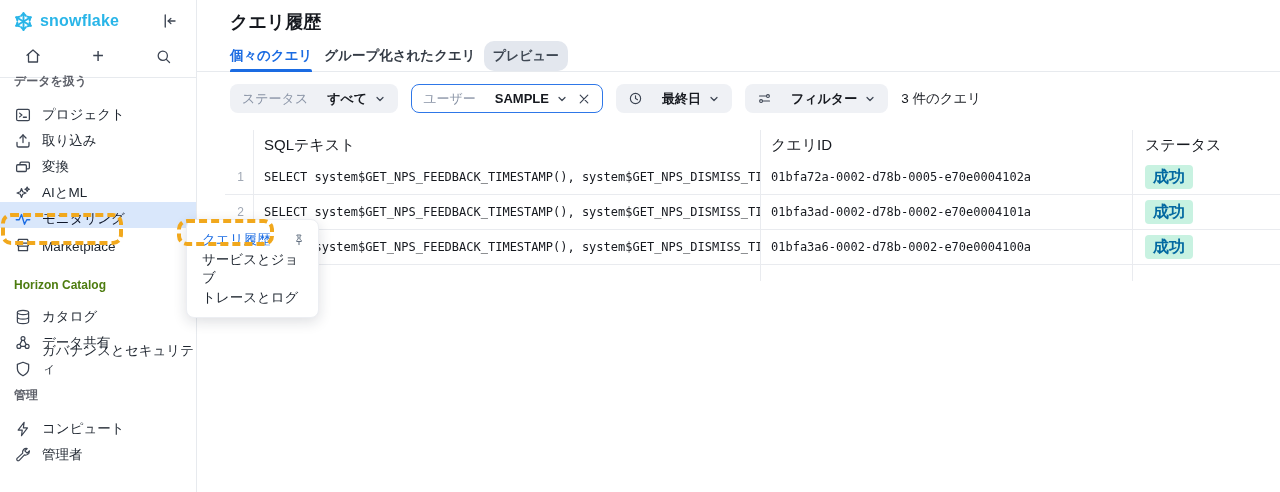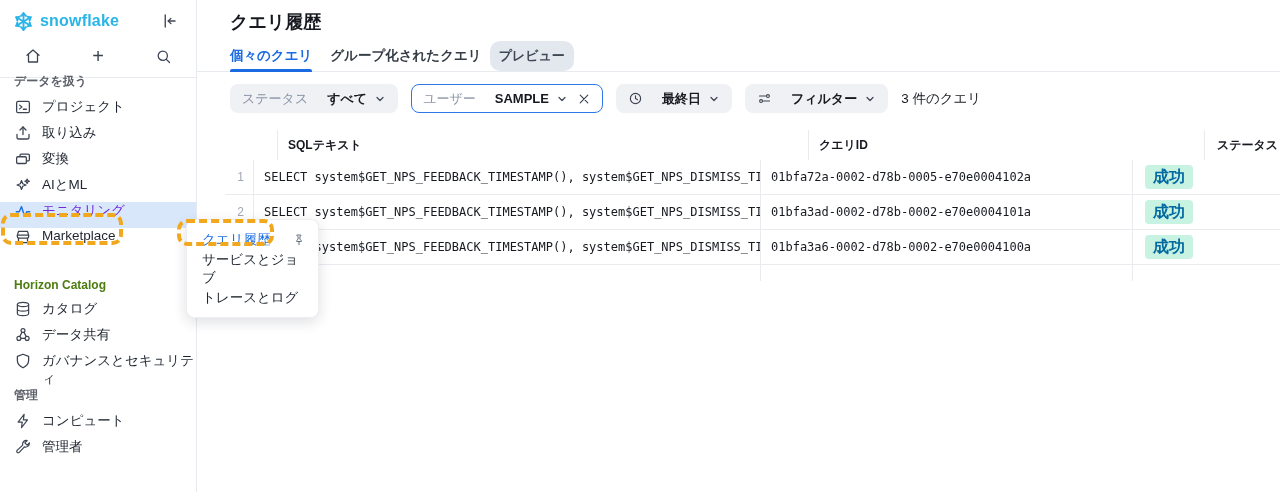--- a/index.html
+++ b/index.html
@@ -14,60 +14,60 @@
   .logo-text { margin-left:5px; font-size:16px; font-weight:600; color:#29b5e8; letter-spacing:.2px; }
   .collapse-btn { position:absolute; right:8px; top:2px; width:22px; height:22px; display:flex; align-items:center; justify-content:center; background:none; border:none; cursor:pointer; }
   .quick-row { position:absolute; left:0; top:42px; width:196px; display:flex; justify-content:space-between; padding:0 20px; align-items:center; height:28px; }
   .quick-btn { background:none; border:none; width:26px; height:26px; display:flex; align-items:center; justify-content:center; cursor:pointer; color:#3c4452; }
   .plus-glyph { font-size:20px; font-weight:400; color:#3c4452; line-height:1; }
   .sidebar-divider { position:absolute; left:0; top:77px; width:196px; border-top:1px solid #e7eaee; }
 
   .nav-section { position:absolute; left:0; width:196px; }
   .section-label { font-size:12px; font-weight:700; color:#5d6069; padding-left:14px; margin-bottom:8px; }
   .section-label.en { font-weight:600; color:#4d7c0f; }
-  .nav-item { display:flex; align-items:flex-start; height:26px; padding-left:14px; gap:10px; font-size:13.5px; color:#1e252f; cursor:pointer; }
+  .nav-item { display:flex; align-items:flex-end; height:26px; padding-left:14px; gap:10px; font-size:13.5px; color:#1e252f; cursor:pointer; }
   .nav-item .nicon { width:18px; height:18px; display:inline-flex; flex:0 0 18px; color:#3c4452; }
-  .nav-item.selected { background:#d9e7fb; color:#6d28d9; }
+  .nav-item.selected { background:#d9e7fb; color:#0f172a; }
   .nav-item.selected .nicon { color:#1b6ce3; }
 
   
   .flyout { position:absolute; left:186px; top:219px; width:133px; background:#fff; border:1px solid #eceef2; border-radius:8px; box-shadow:0 4px 14px rgba(20,30,50,.14); padding:5px 0; z-index:40; }
   .flyout-item { display:flex; align-items:center; height:29px; padding:0 12px 0 15px; font-size:13.5px; color:#1e252f; cursor:pointer; justify-content:space-between; }
   .flyout-item.active { color:#1b6ce3; }
   .pin { width:14px; height:14px; color:#5d6b7c; display:inline-flex; }
 
   
   .hl-box { position:absolute; border:4px dashed #f1a81d; border-radius:10px; z-index:90; pointer-events:none; }
   .hl-monitoring { left:1px; top:213px; width:122px; height:32px; }
   .hl-queryhistory { left:177px; top:219px; width:97px; height:27px; }
 
   
   .main { position:absolute; left:197px; top:0; width:1083px; height:492px; }
   .page-title { position:absolute; left:33px; top:10px; font-size:18px; font-weight:700; color:#16191f; }
-  .tabbar { position:absolute; left:0; right:0; top:46px; height:26px; border-bottom:1px solid #e7eaee; display:flex; padding-left:33px; gap:18px; }
+  .tabbar { position:absolute; left:0; right:0; top:46px; height:26px; border-bottom:1px solid #e7eaee; display:flex; padding-left:33px; gap:12px; }
   .tab { position:relative; display:flex; align-items:center; gap:8px; font-size:13.5px; font-weight:700; color:#343b45; padding-bottom:6px; cursor:pointer; }
   .tab.active { color:#1a6be2; }
   .tab.active .tab-underline { position:absolute; left:0; right:0; bottom:-1px; height:3px; background:#1a6be2; border-radius:2px 2px 0 0; }
   .badge-pill { background:#e3e7ee; color:#3f4854; font-size:13px; font-weight:600; padding:6px 9px; border-radius:10px; }
 
   
   .filter-row { position:absolute; left:33px; top:84px; height:29px; display:flex; align-items:center; gap:13px; }
   .chip { display:inline-flex; align-items:center; height:29px; padding:0 11px; border-radius:8px; background:#eff1f5; gap:7px; font-size:13px; cursor:pointer; border:1px solid transparent; }
   .chip .chip-label { color:#8a94a6; }
   .chip .chip-value { font-weight:700; color:#16191f;margin-left:12px; }
   .chip.outlined { background:#fff; border:1.5px solid #2e77e8; }
   .chev { width:12px; height:12px; color:#3c4452; display:inline-flex; }
   .chip-icon { width:15px; height:15px; color:#3c4452; display:inline-flex; }
   .chip-close { display:inline-flex; width:14px; height:14px; color:#3c4452; margin-left:2px; cursor:pointer; }
   .result-count { font-size:13.5px; color:#16191f; }
 
   
   .qtable { position:absolute; left:28px; right:0; top:130px; }
   .trow { display:grid; grid-template-columns:28px 507px 372px 1fr; align-items:center; }
-  .thead { height:30px; font-size:12px; font-weight:700;gap:24px; }
+  .thead { height:30px; font-size:15px; font-weight:400; }
   .thead > div { height:100%; display:flex; align-items:center; }
   .tbody-row { height:35px; border-bottom:1px solid #e9ebef; font-size:12px; }
   .tbody-row > div { height:100%; display:flex; align-items:center; overflow:hidden; }
   .col-sep { border-left:1px solid #e9ebef; }
   .cell-num { justify-content:flex-end; padding-right:9px; color:#a0a8b4; font-size:12px; }
   .cell-sql { padding-left:10px; font-family:"DejaVu Sans Mono",monospace; white-space:nowrap; color:#16191f; }
   .cell-id { padding-left:10px; font-family:"DejaVu Sans Mono",monospace; white-space:nowrap; color:#16191f; }
   .cell-status { padding-left:12px; }
   .hdr-sql,.hdr-id { padding-left:10px; }
   .hdr-status { padding-left:12px; }

